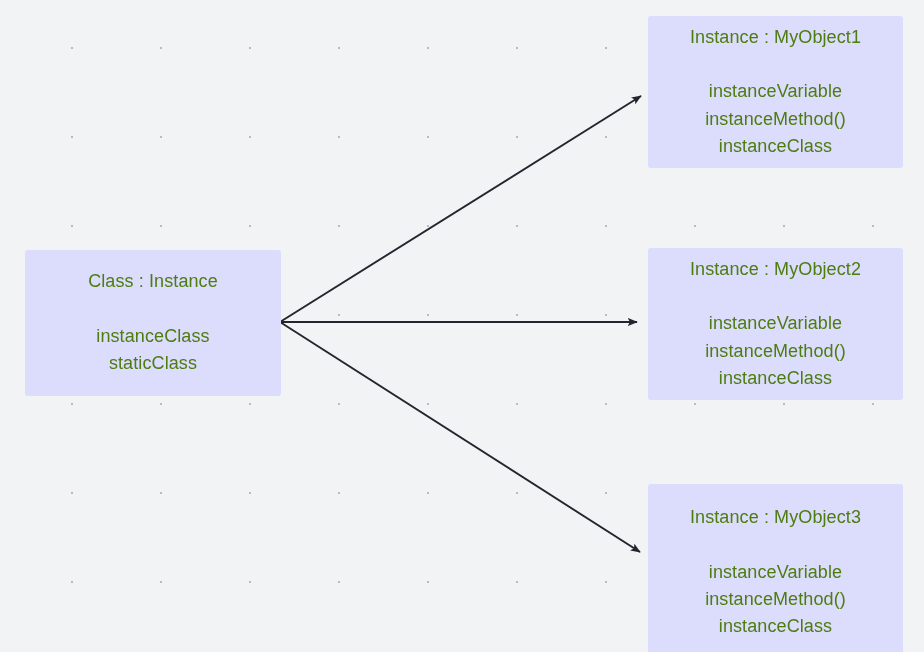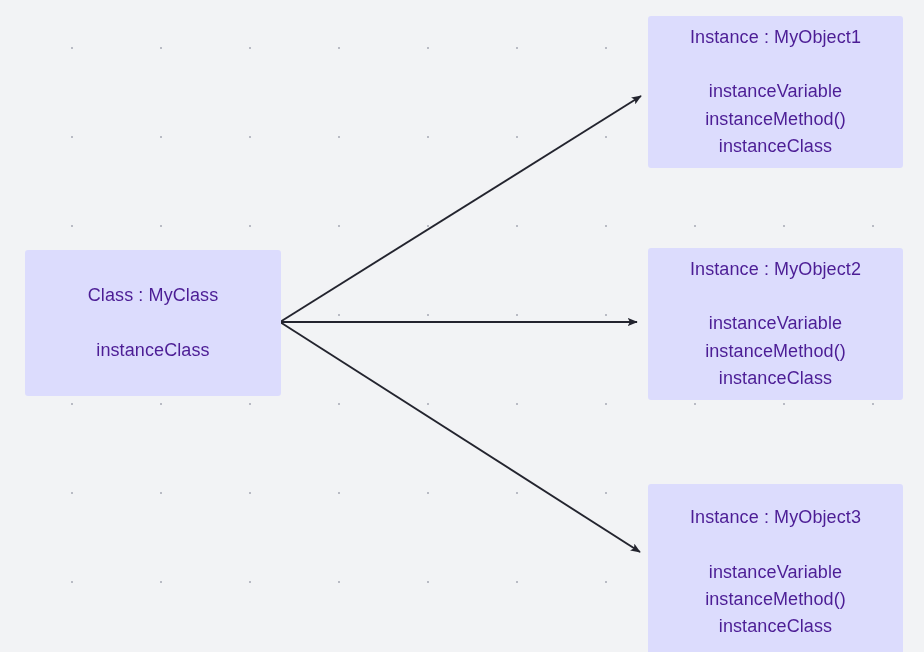--- a/index.html
+++ b/index.html
@@ -27,21 +27,21 @@
     top: 0;
     width: 924px;
     height: 652px;
     pointer-events: none;
   }
   .node {
     position: absolute;
     box-sizing: border-box;
     background: #dcdcfd;
     border-radius: 3px;
-    color: #4c1d95;
+    color: #4d7c0f;
     display: flex;
     flex-direction: column;
     align-items: center;
     justify-content: center;
     text-align: center;
     line-height: 1.52;
     font-size: 18px;
     letter-spacing: 0.1px;
   }
   .node-title {
@@ -96,24 +96,25 @@
       <marker id="arrowhead" markerWidth="10" markerHeight="8" refX="9.2" refY="4" orient="auto" markerUnits="userSpaceOnUse">
         <path d="M 0 0 L 10 4 L 0 8 L 2.1 4 Z" fill="#23242e"></path>
       </marker>
     </defs>
     <line x1="280" y1="322" x2="641" y2="96" stroke="#23242e" stroke-width="1.9" marker-end="url(#arrowhead)"></line>
     <line x1="280" y1="322" x2="637" y2="322" stroke="#23242e" stroke-width="2.1" marker-end="url(#arrowhead)"></line>
     <line x1="280" y1="322" x2="640" y2="552" stroke="#23242e" stroke-width="1.9" marker-end="url(#arrowhead)"></line>
   </svg>
 
   <div class="node" id="node-class">
-    <span class="node-title">Class : MyClass</span>
+    <span class="node-title">Class : Instance</span>
     <span class="node-gap"></span>
     <span class="node-body">
       <span>instanceClass</span>
+      <span>staticClass</span>
     </span>
   </div>
 
   <div class="node" id="node-instance-1">
     <span class="node-title">Instance : MyObject1</span>
     <span class="node-gap"></span>
     <span class="node-body">
       <span>instanceVariable</span>
       <span>instanceMethod()</span>
       <span>instanceClass</span>

